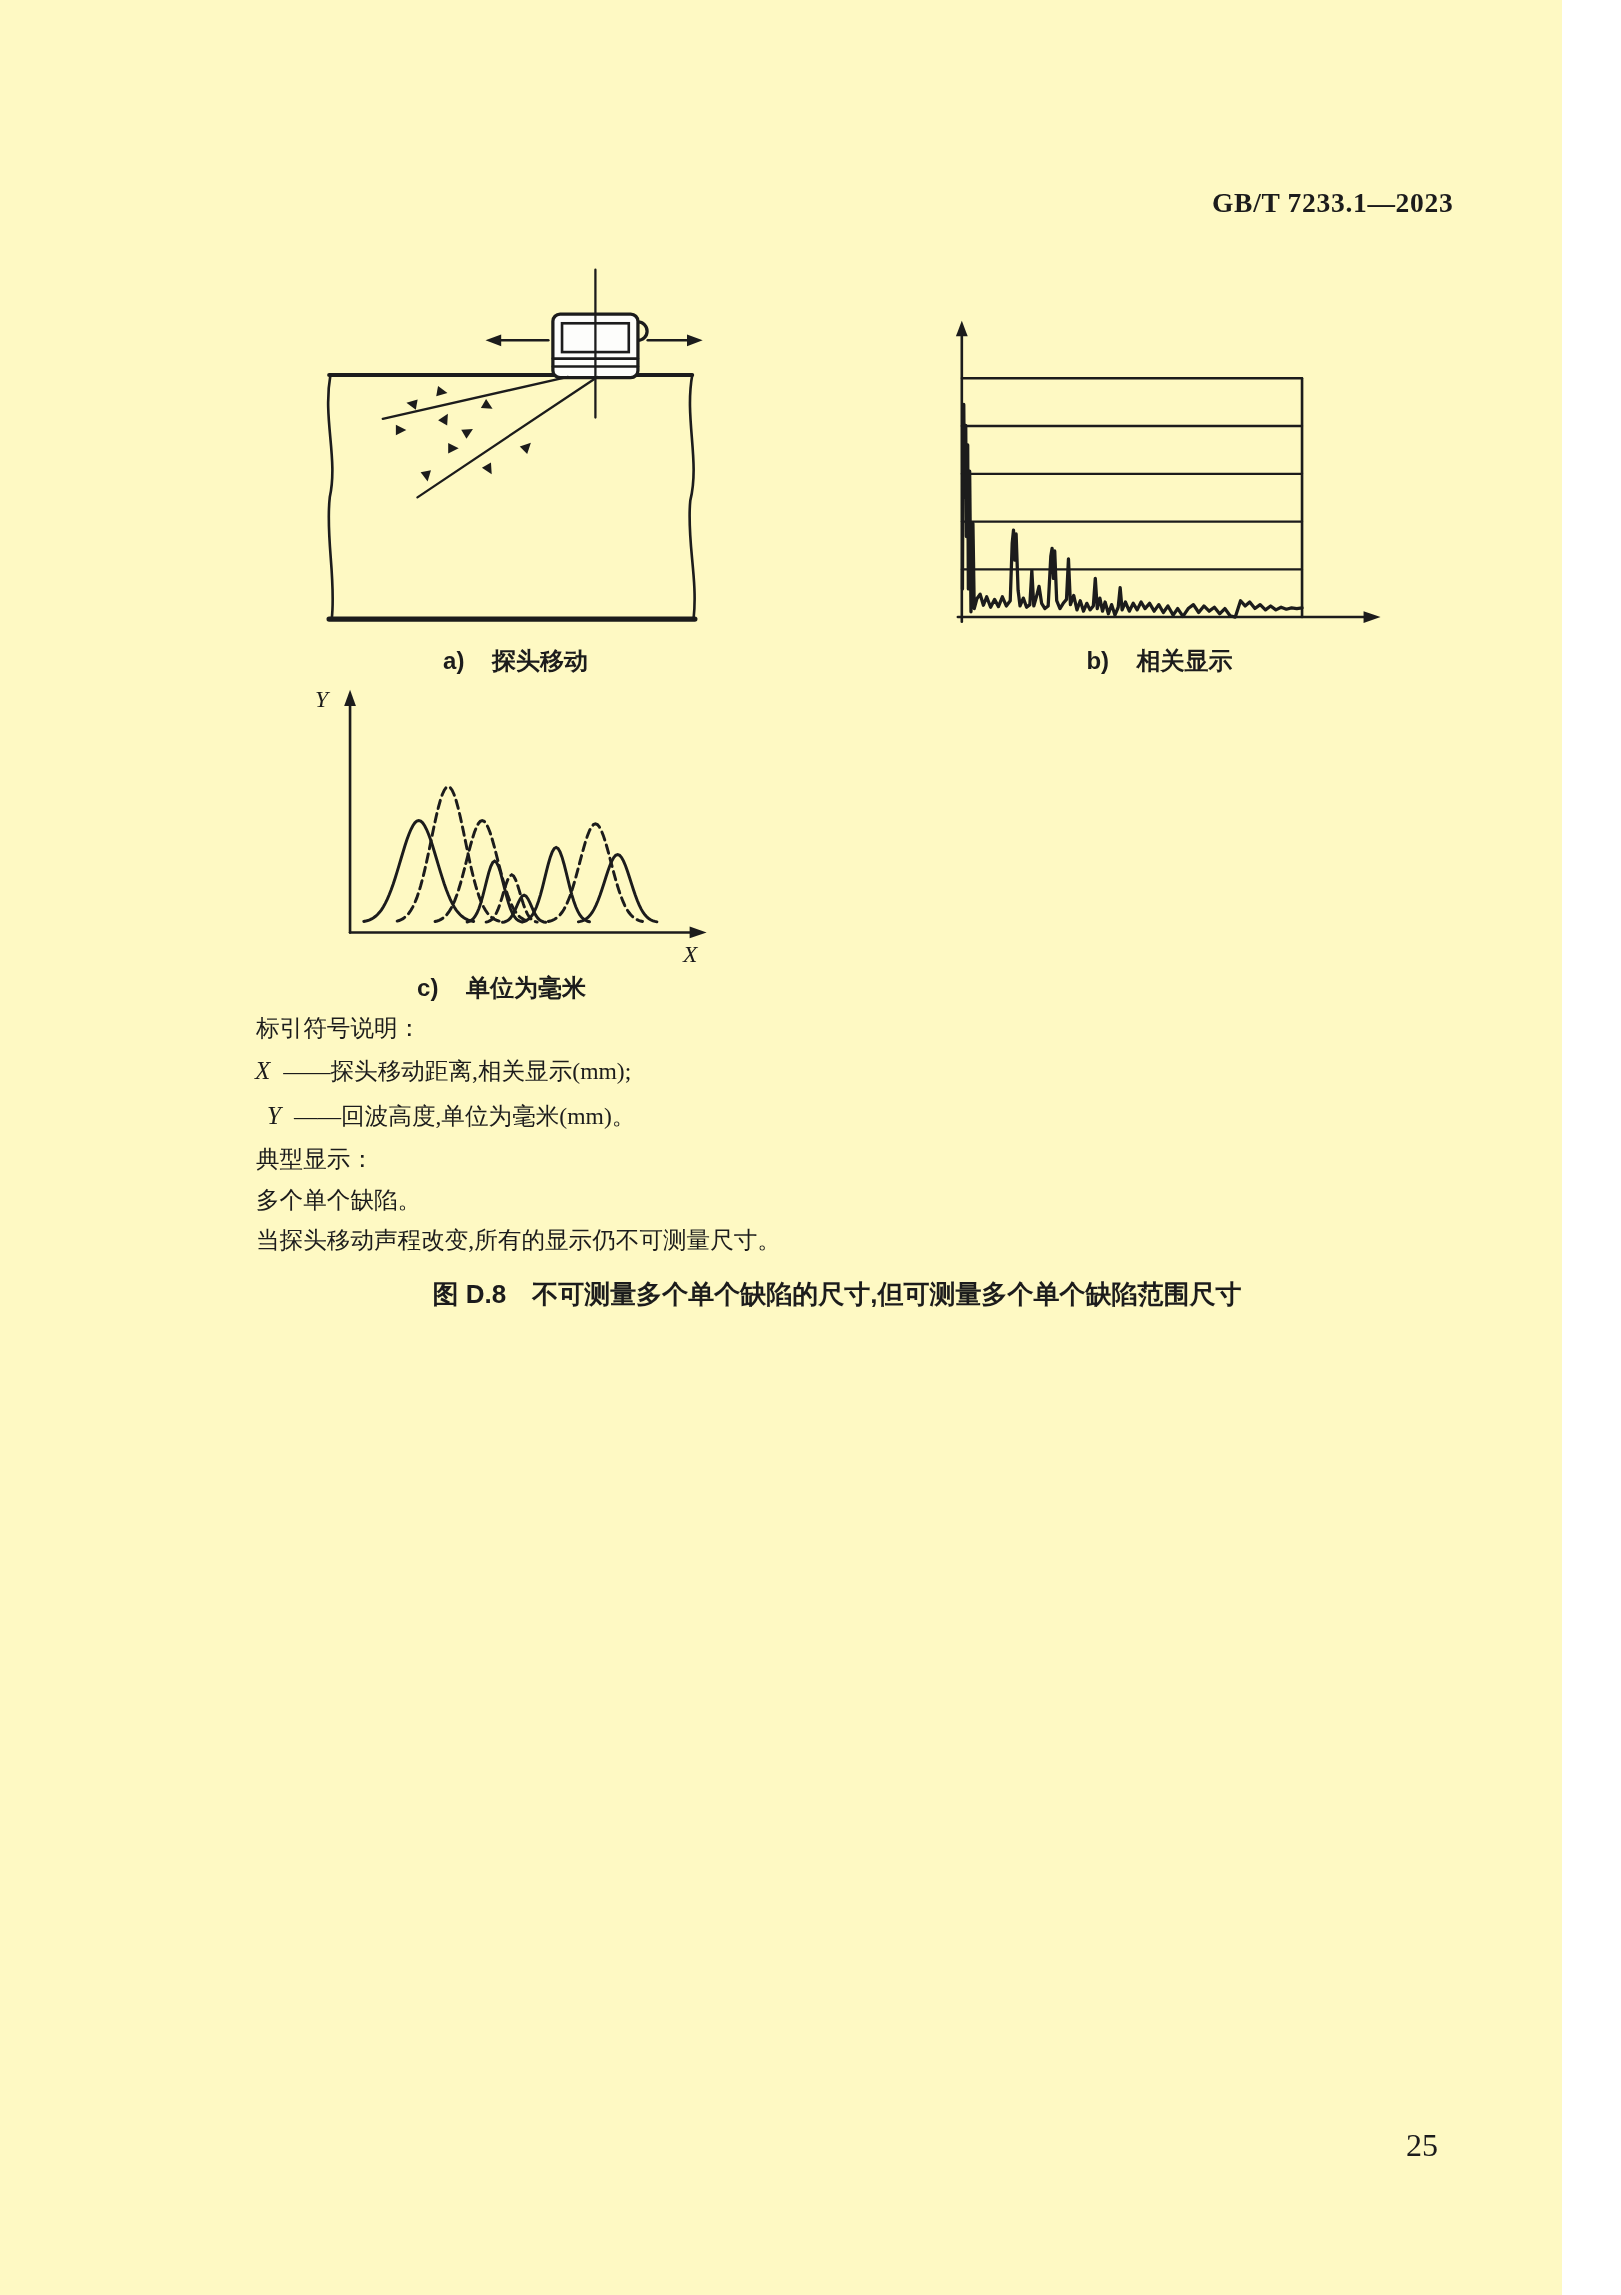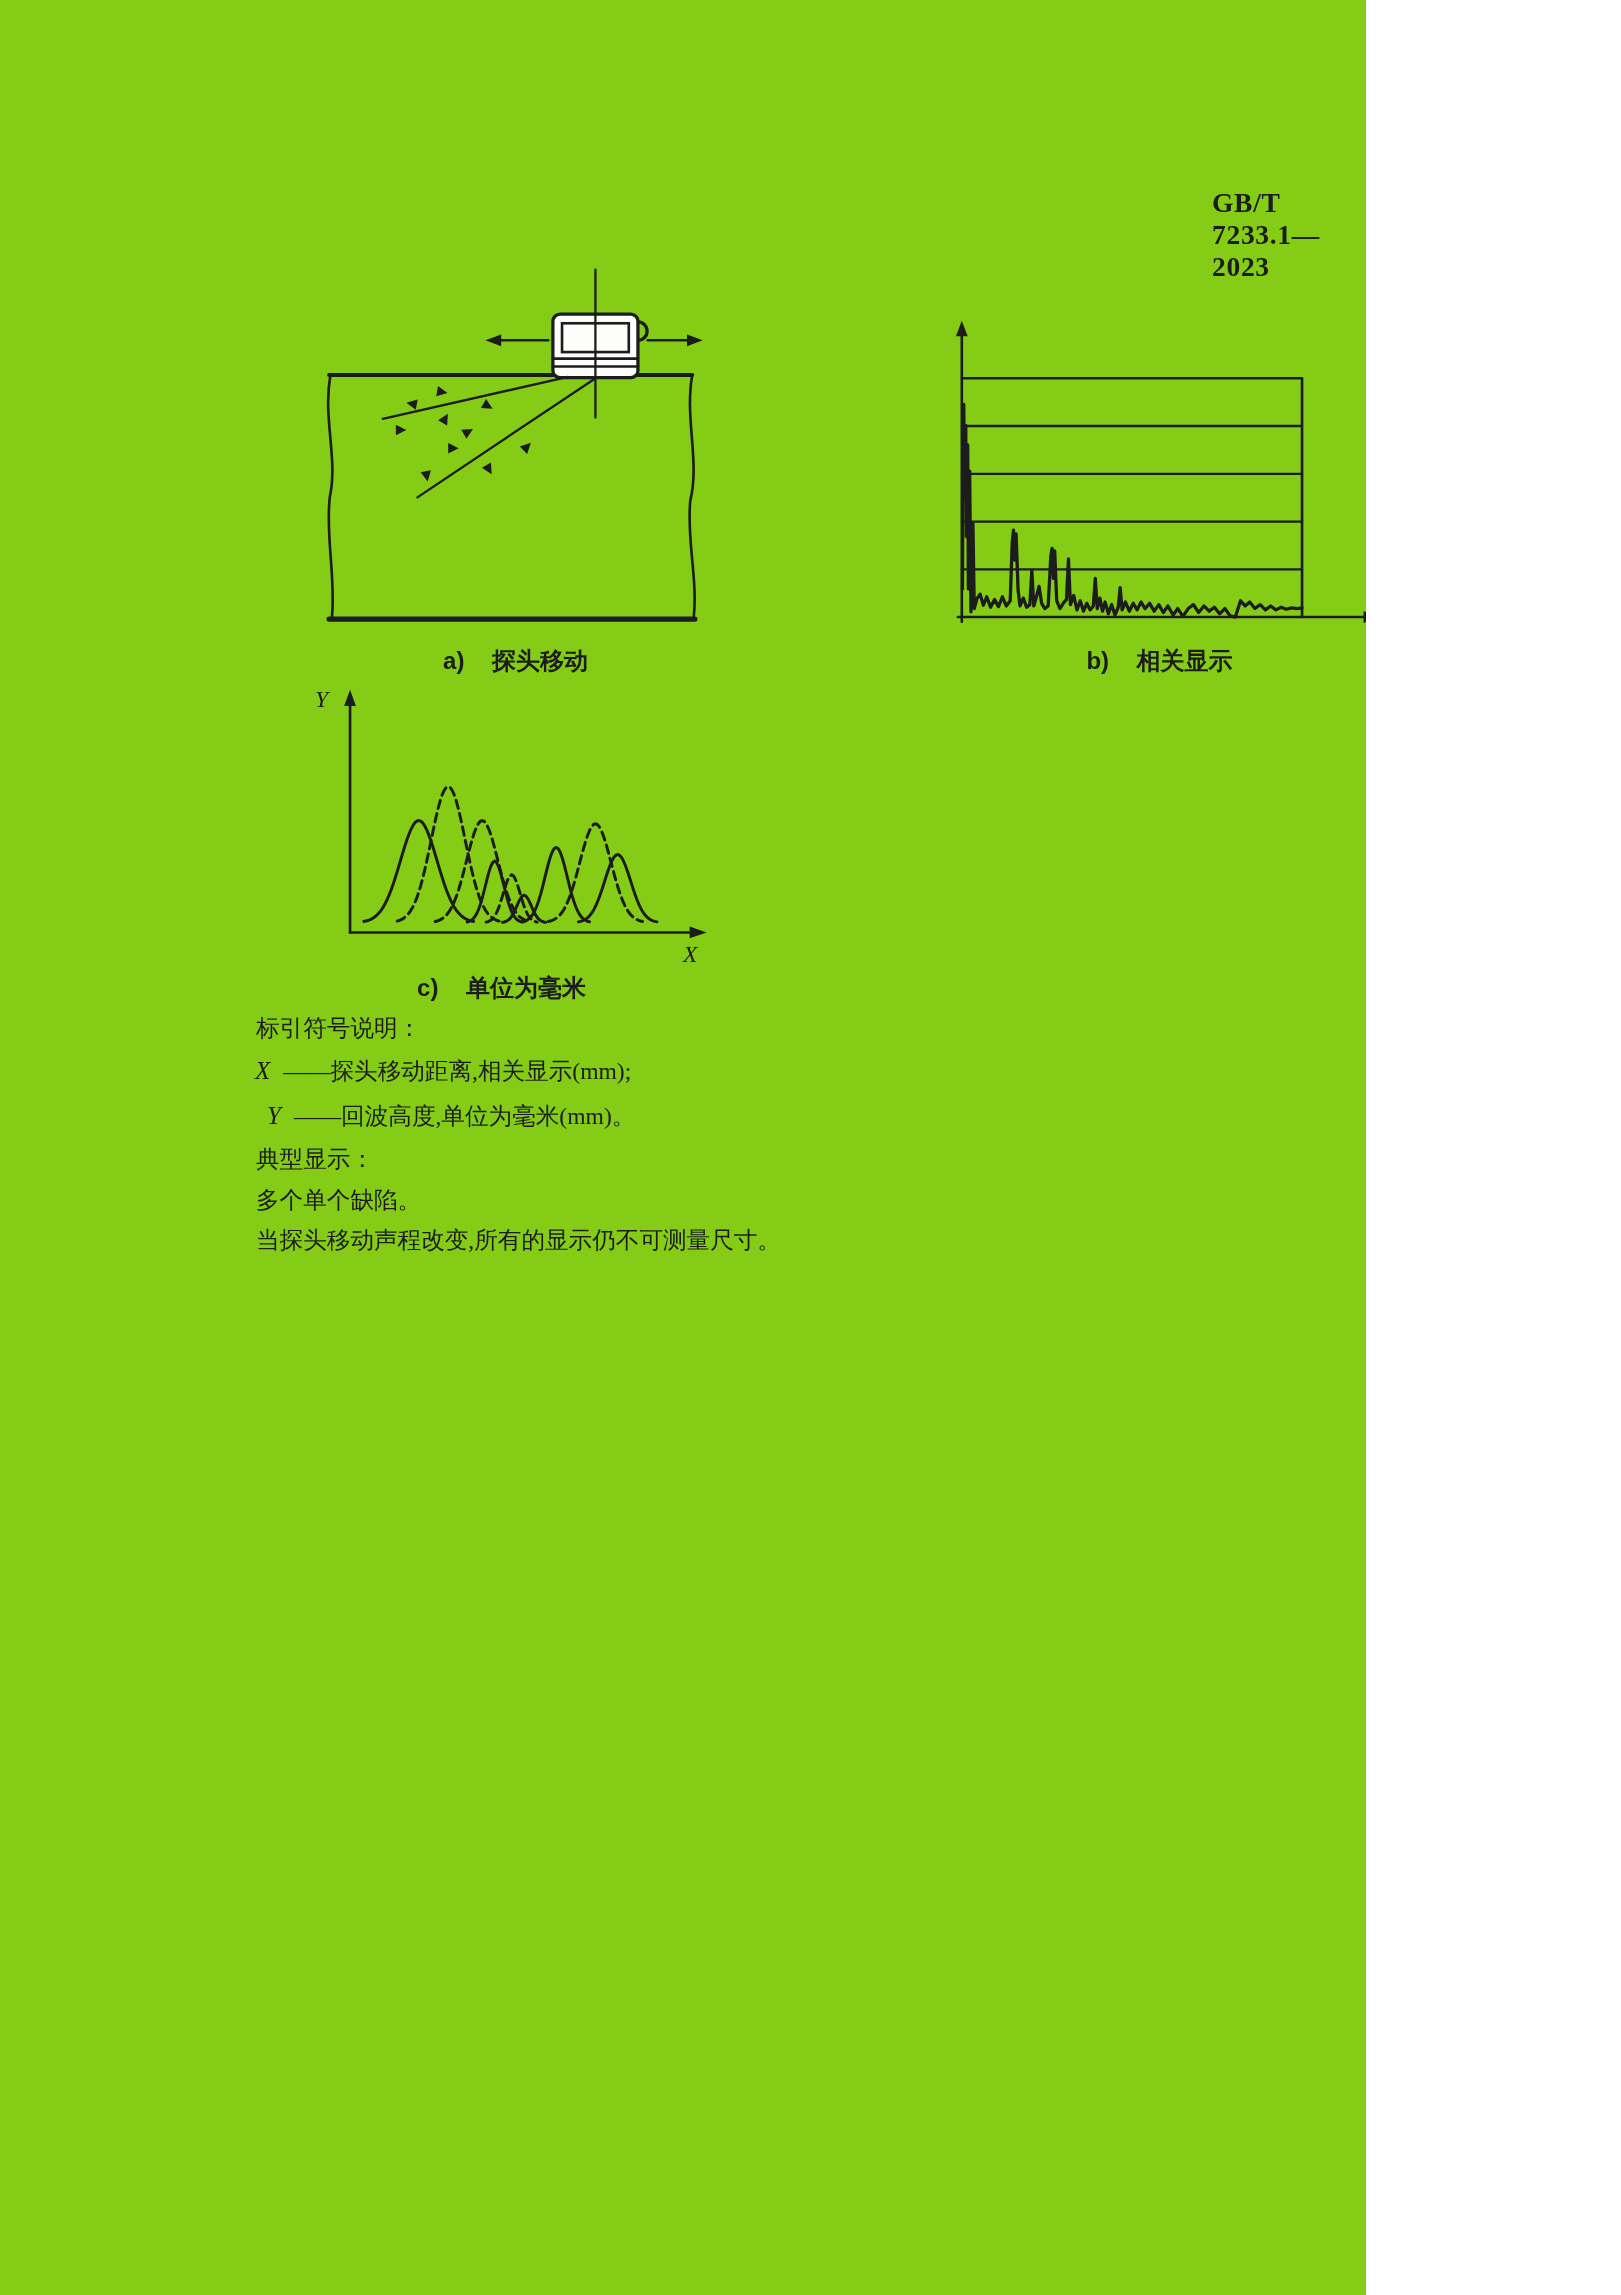--- a/index.html
+++ b/index.html
@@ -1,16 +1,16 @@
 <!DOCTYPE html>
 <html style="font-size:10.5px"><head>
 <meta charset="utf-8">
 <style>
   html,body{margin:0;padding:0;}
-  .page{position:relative;width:1366px;height:2295px;background:#84cc16;overflow:hidden;
+  .page{position:relative;width:1562px;height:2295px;background:#fef9c3;overflow:hidden;
         font-family:"Liberation Serif", serif;color:#1c1c1c;}
   .abs{position:absolute;}
   .header-num{font-family:"Liberation Serif", serif;font-weight:bold;font-size:27.5px;letter-spacing:0.7px;}
   .sub-caption{font-family:"Liberation Sans", sans-serif;font-weight:bold;font-size:24px;
                text-align:center;white-space:nowrap;}
   .sub-caption .lab{margin-right:27.5px;}
   .axis-label{font-family:"Liberation Serif", serif;font-style:italic;font-size:23.6px;}
   .legend-line{font-size:23.6px;line-height:26px;white-space:nowrap;}
   .legend-line .sym{font-style:italic;font-size:25px;margin-right:13px;}
   .fig-caption{font-family:"Liberation Sans", sans-serif;font-weight:bold;font-size:26px;
@@ -119,16 +119,17 @@
   <div class="abs legend-line" style="left:255px;top:1058px;">
     <span class="sym">X</span><span>——探头移动距离,相关显示(mm);</span>
   </div>
   <div class="abs legend-line" style="left:267px;top:1103px;">
     <span class="sym">Y</span><span>——回波高度,单位为毫米(mm)。</span>
   </div>
   <div class="abs legend-line" style="left:256px;top:1146px;">典型显示：</div>
   <div class="abs legend-line" style="left:256px;top:1187px;">多个单个缺陷。</div>
   <div class="abs legend-line" style="left:256px;top:1227px;">当探头移动声程改变,所有的显示仍不可测量尺寸。</div>
 
+  <div class="abs fig-caption" style="left:255px;top:1277px;width:1164px;">图 D.8　不可测量多个单个缺陷的尺寸,但可测量多个单个缺陷范围尺寸</div>
 
   <div class="abs page-num" style="left:1406px;top:2127px;">25</div>
 </div>
 
 
 </body></html>

